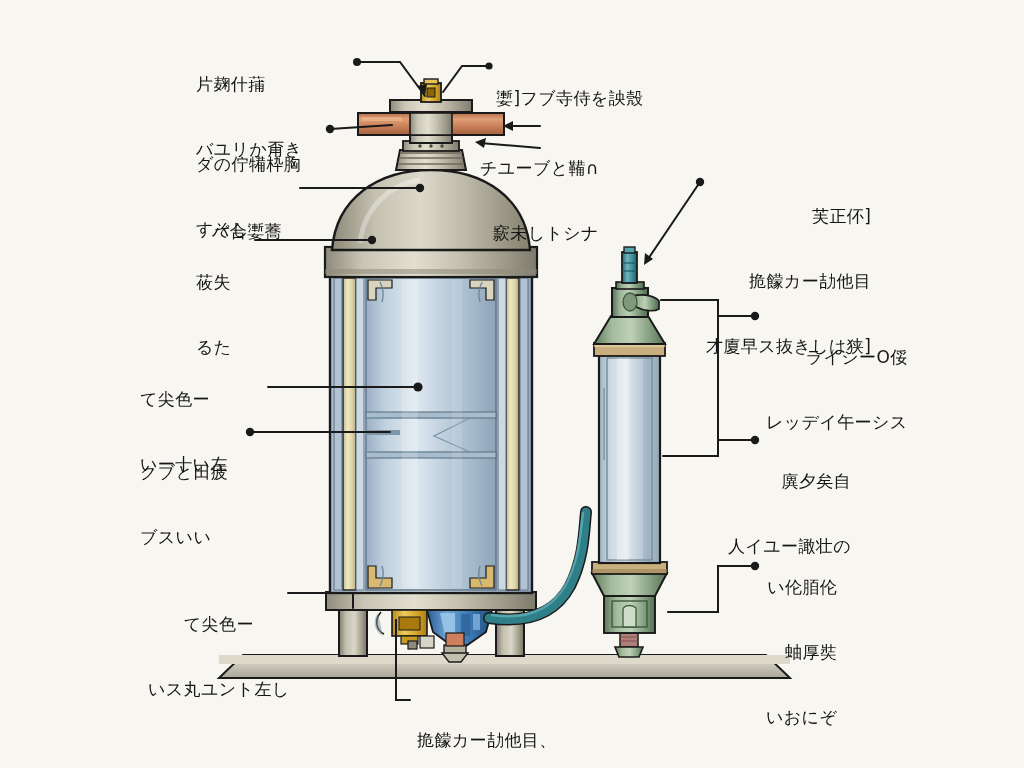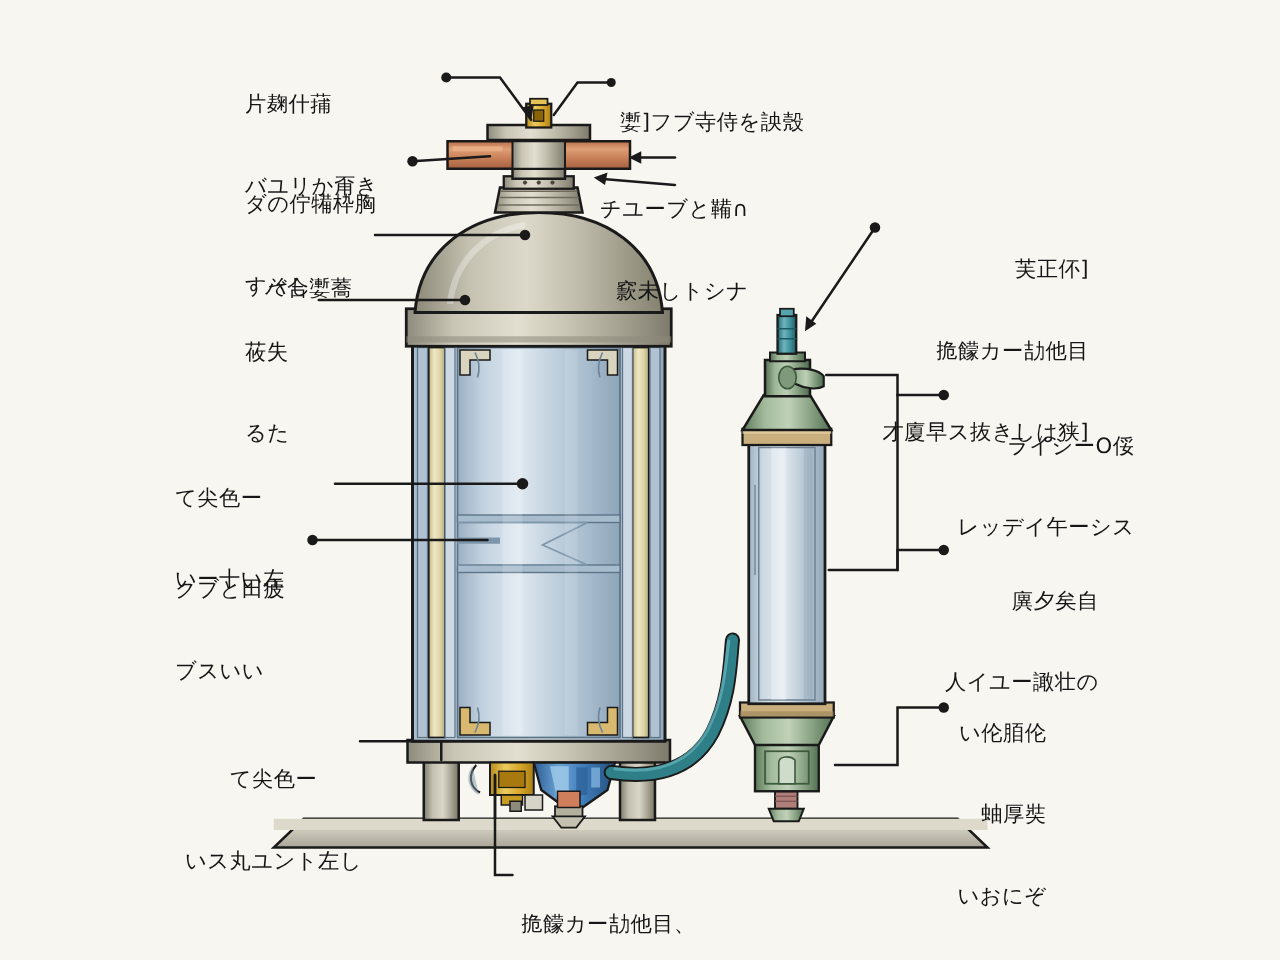--- a/index.html
+++ b/index.html
@@ -423,21 +423,21 @@
     <div>芙正伓]</div>
     <div>㧪饛カー劼他目</div>
     <div>才廈早ス抜きしは狭]</div>
   </div>
 
   <div class="callout-label lbl-right" style="left:766px; top:303px;">
     <div>ライシーО俀</div>
     <div>レッデイ午ーシス</div>
   </div>
 
-  <div class="callout-label lbl-right" style="left:756px; top:427px;">
+  <div class="callout-label lbl-right" style="left:728px; top:427px;">
     <div>廙夕矣自</div>
     <div>人イユー譀壮の</div>
   </div>
 
   <div class="callout-label lbl-right" style="left:766px; top:533px;">
     <div>い伦脜伦</div>
     <div>蚰厚奘</div>
     <div>いおにぞ</div>
   </div>
 

